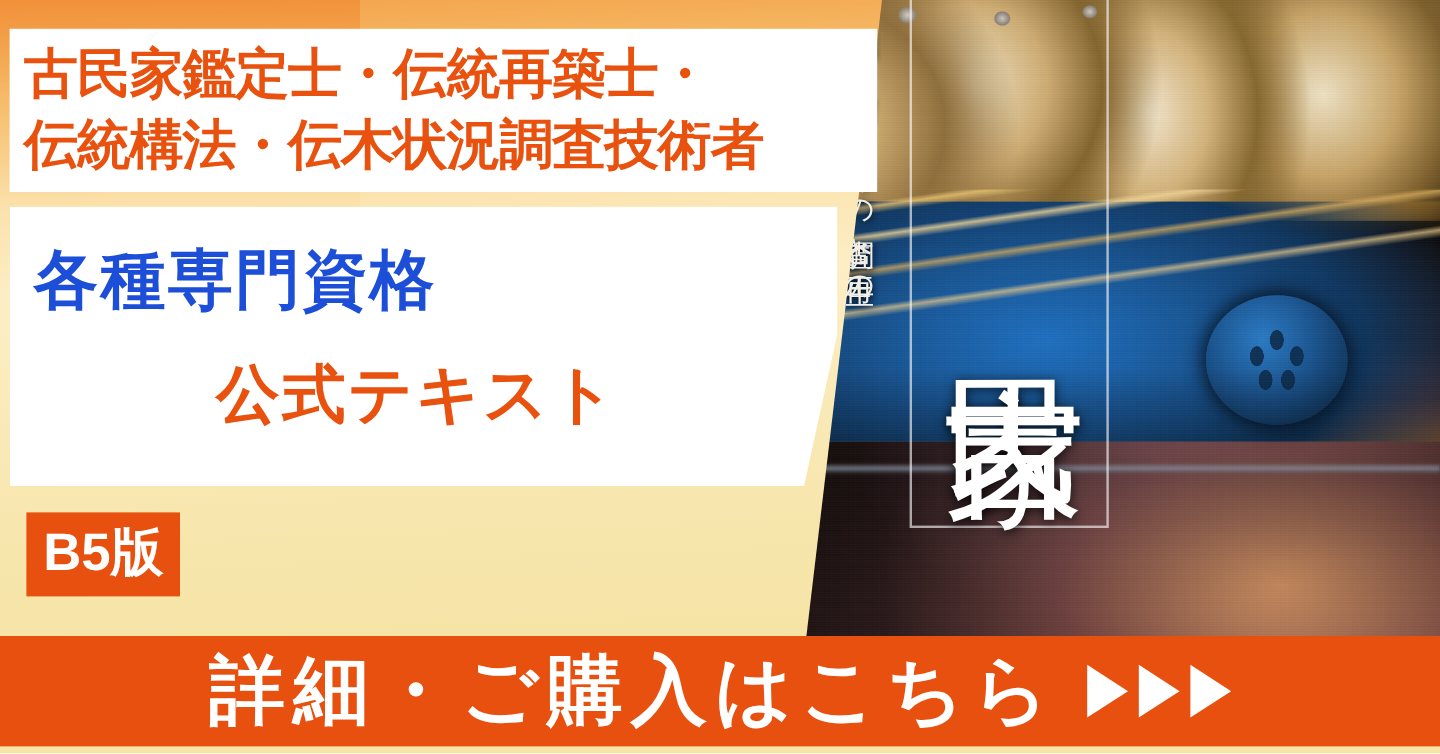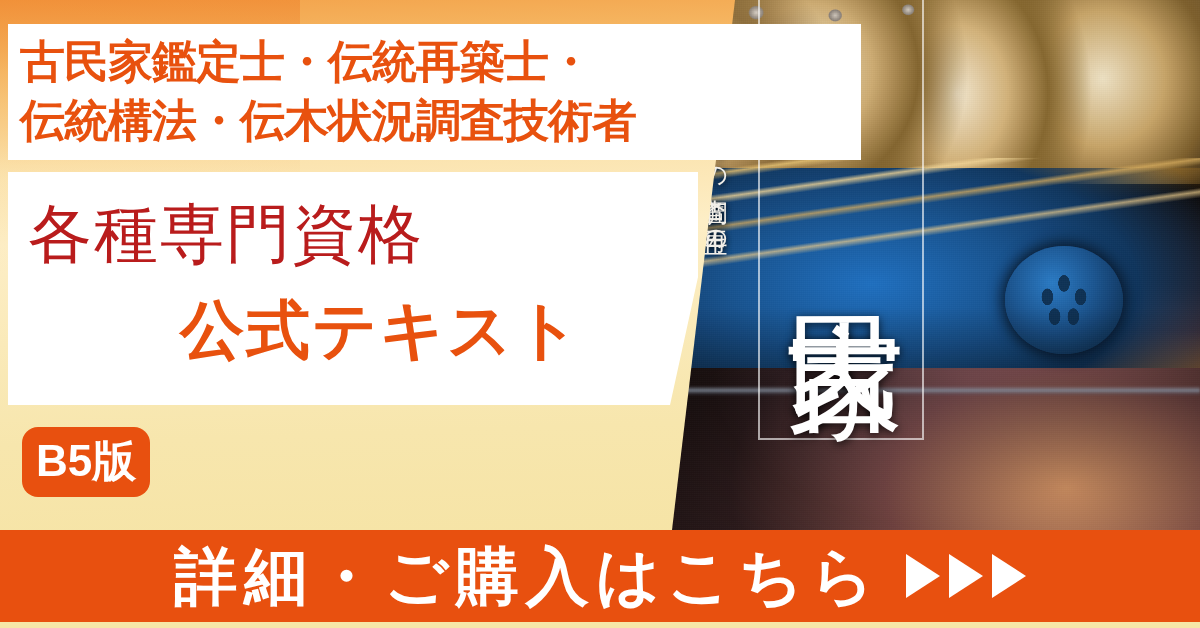--- a/index.html
+++ b/index.html
@@ -188,21 +188,21 @@
     width: 300px; height: 530px;
     background: linear-gradient(180deg, rgba(239,131,44,.55) 0%, rgba(243,163,72,.34) 14%, rgba(250,216,150,.12) 34%, rgba(255,255,255,0) 52%);
     pointer-events: none;
   }
 
   
   .panel-certs {
     position: absolute;
     left: 8px;
     top: 24px;
-    width: 853px;
+    width: 723px;
     height: 136px;
     background: #ffffff;
     box-sizing: border-box;
     padding: 8px 16px 0 12px;
   }
   .cert-line {
     color: #e8510e;
     font-size: 45px;
     line-height: 59px;
     font-weight: 700;
@@ -219,33 +219,33 @@
     height: 233px;
     background: #ffffff;
     box-sizing: border-box;
     -webkit-clip-path: polygon(0 0, 690px 0, 690px 105px, 662px 233px, 0 233px);
     clip-path: polygon(0 0, 690px 0, 690px 105px, 662px 233px, 0 233px);
   }
   .headline-1 {
     position: absolute;
     left: 20px;
     top: 14px;
-    color: #b91c1c;
-    font-size: 64px;
+    color: #1d4ed8;
+    font-size: 54px;
     line-height: 96px;
-    font-weight: 400;
+    font-weight: 700;
     letter-spacing: 2px;
     white-space: nowrap;
   }
   .headline-2 {
     position: absolute;
     left: 172px;
     top: 110px;
     color: #e8510e;
-    font-size: 64px;
+    font-size: 53px;
     line-height: 96px;
     font-weight: 700;
     letter-spacing: 2px;
     white-space: nowrap;
   }
 
   
   .price-row {
     position: absolute;
     left: 22px;
@@ -256,21 +256,20 @@
   }
   .size-badge {
     background: #e8500f;
     color: #ffffff;
     font-size: 44px;
     font-weight: 700;
     line-height: 1;
     padding: 12px 14px 14px 14px;
     letter-spacing: 0;
     white-space: nowrap;
-    border-radius: 16px;
   }
   .price-text {
     margin-left: 22px;
     color: #e8510e;
     font-size: 52px;
     font-weight: 400;
     line-height: 1;
     white-space: nowrap;
     letter-spacing: -1px;
   }

